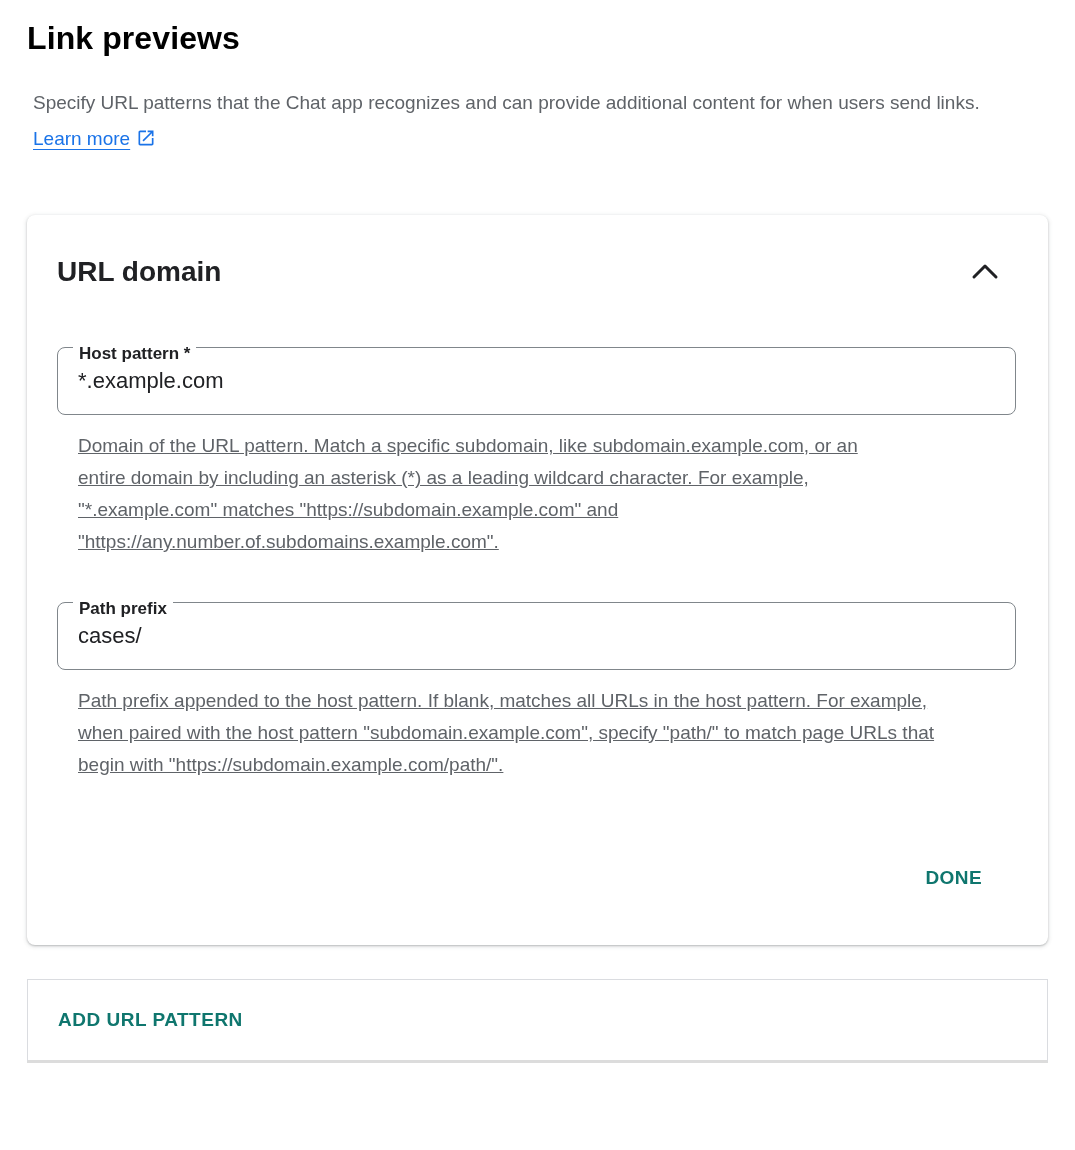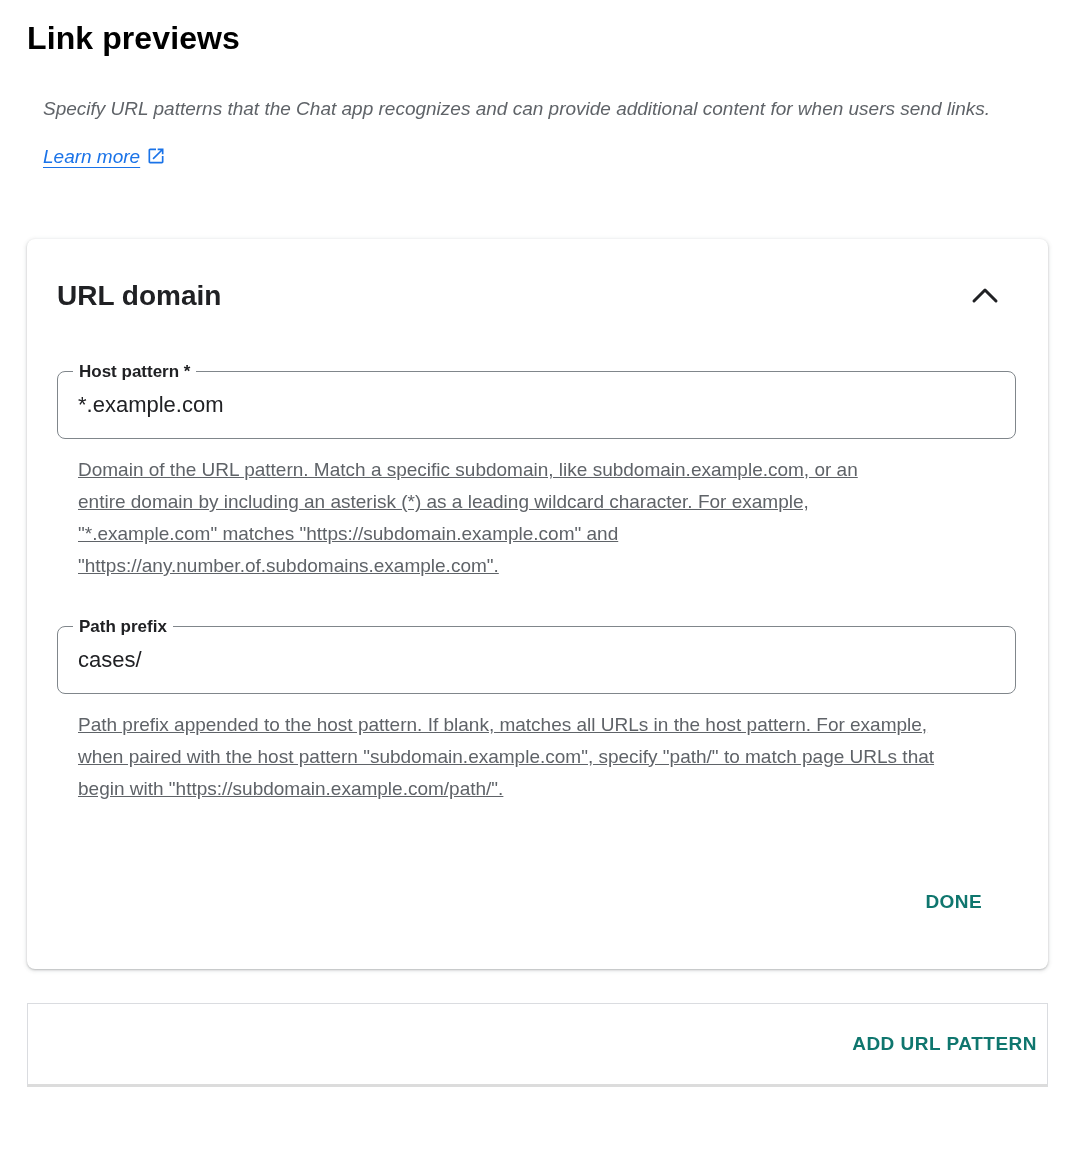--- a/index.html
+++ b/index.html
@@ -14,25 +14,24 @@
 
   .page-title {
     font-size: 32px;
     font-weight: 700;
     color: #000000;
     margin: 0 0 28px 0;
     letter-spacing: 0.1px;
   }
   .page-desc {
     font-size: 19px;
-    line-height: 48px;
+    line-height: 36px;
     color: #5f6368;
     max-width: 1015px;
-    margin: 0 0 58px 16px;
-    font-style: italic;
+    margin: 0 0 58px 6px;
   }
   .learn-more {
     color: #1a73e8;
     text-decoration: underline;
     text-underline-offset: 4px;
     cursor: pointer;
     white-space: nowrap;
   }
   .open-in-new {
     width: 20px; height: 20px;
@@ -79,21 +78,21 @@
     border: 1px solid #80868b;
     border-radius: 8px;
     height: 68px;
     display: flex;
     align-items: center;
     padding: 0 20px;
     background: #fff;
   }
   .field-label {
     position: absolute;
-    top: 0;
+    top: 6px;
     left: 15px;
     transform: translateY(-50%);
     background: #fff;
     padding: 0 6px;
     font-size: 17px;
     font-weight: 700;
     color: #202124;
     line-height: 20px;
     white-space: nowrap;
   }
@@ -137,21 +136,20 @@
 
   
   .add-card {
     background: #fff;
     border: 1px solid #dadce0;
     border-bottom: 3px solid #dcdcdc;
     height: 84px;
     display: flex;
     align-items: center;
     padding-left: 20px;
-    justify-content: flex-end;
   }
   .add-btn { padding: 8px 10px; letter-spacing: 0.5px; }
 </style>
 </head>
 <body>
 
 <div class="page">
 
   <h1 class="page-title">Link previews</h1>
 

